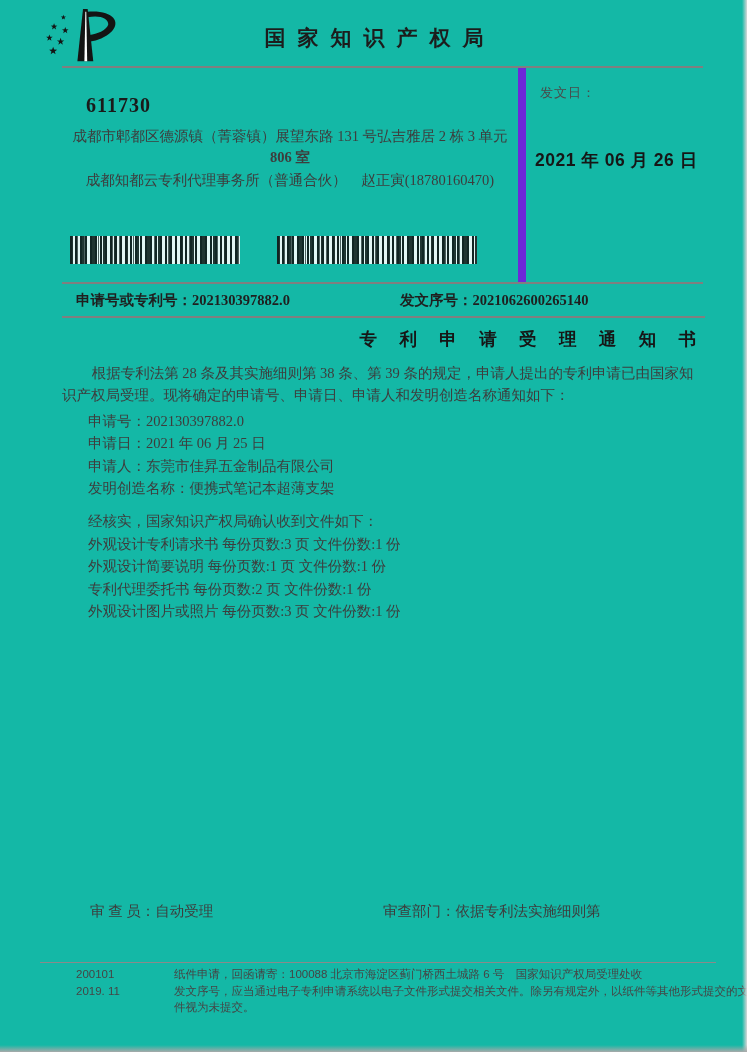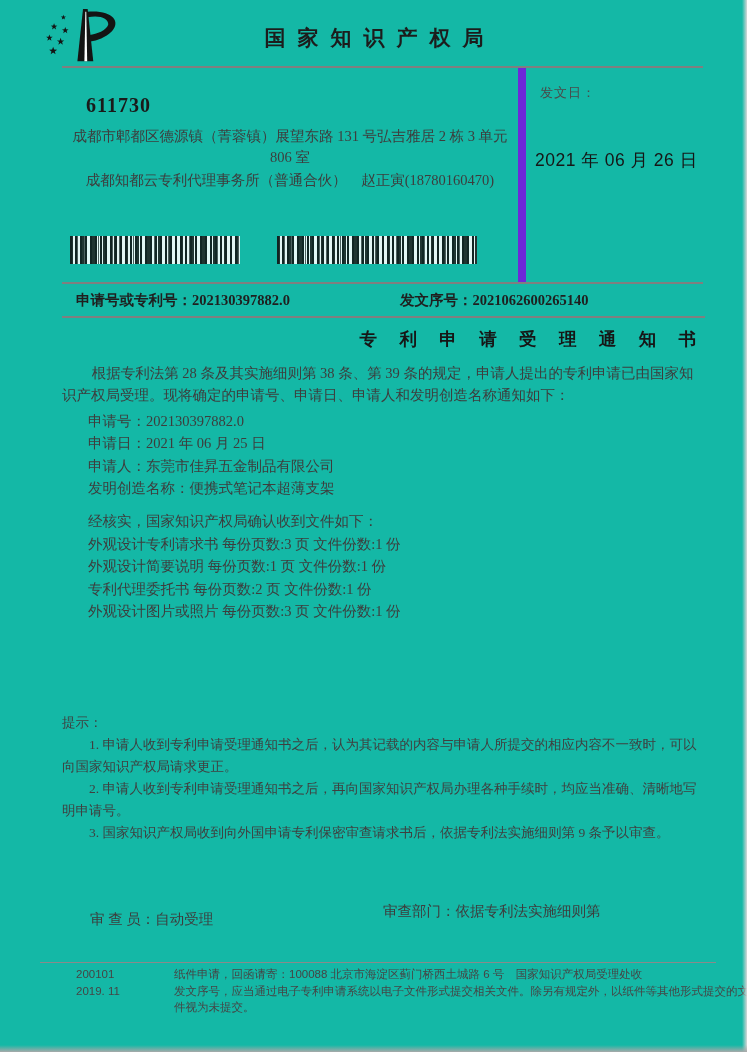--- a/index.html
+++ b/index.html
@@ -14,37 +14,37 @@
     font-size:21px;font-weight:bold;letter-spacing:12px;color:#1c1c1c;white-space:nowrap;
   }
   
   .head-box{
     position:absolute;top:66px;left:62px;width:641px;height:218px;box-sizing:border-box;
     border-top:2px solid #7f7f7f;border-bottom:2px solid #7f7f7f;display:flex;
   }
   .addr-col{position:relative;width:456px;box-sizing:border-box;padding-top:26px;}
   .postal{margin-left:24px;font-size:20px;font-weight:bold;color:#1a1a1a;letter-spacing:1px;}
   .addr-line{ text-align:center;font-size:14.5px;line-height:21px;color:#3d3d3d;margin-top:9px;}
-  .addr-line2{text-align:center;font-size:14.5px;line-height:21px;color:#3d3d3d;}
+  .addr-line2{text-align:center;font-size:14.5px;line-height:21px;color:#3d3d3d;font-weight:bold;}
   .recipient{ text-align:center;font-size:14.5px;line-height:21px;color:#3d3d3d;margin-top:2px;}
   .barcode-row{position:absolute;top:168px;left:8px;display:flex;}
   .barcode{
     height:28px;opacity:.88;background-color:#fff;
     background-image:
       repeating-linear-gradient(90deg,#111 0 2px,rgba(0,0,0,0) 2px 5px),
       repeating-linear-gradient(90deg,#222 0 3px,rgba(0,0,0,0) 3px 11px),
       repeating-linear-gradient(90deg,#555 0 1px,rgba(0,0,0,0) 1px 7px),
       repeating-linear-gradient(90deg,rgba(255,255,255,.55) 0 1px,rgba(0,0,0,0) 1px 13px);
   }
   .barcode.left{width:170px;}
   .barcode.right{width:200px;margin-left:37px;}
   .date-col{position:relative;flex:1;border-left:8px solid #6d28d9;box-sizing:border-box;padding:16px 0 0 14px;}
   .date-label{font-size:13px;color:#4a4a4a;letter-spacing:1px;}
   .date-value{
-    position:absolute;top:80px;left:9px;font-size:17.5px;font-weight:normal;color:#161616;
+    position:absolute;top:80px;left:9px;font-size:17.5px;font-weight:bold;color:#161616;
     font-family:"Liberation Sans","DejaVu Sans",sans-serif;letter-spacing:.5px;white-space:nowrap;
   }
   
   .meta-row{
     position:absolute;top:284px;left:62px;width:643px;height:34px;box-sizing:border-box;
     border-bottom:2px solid #7f7f7f;font-size:14.5px;font-weight:bold;color:#1f1f1f;
   }
   .meta-left{position:absolute;left:14px;top:7px;white-space:nowrap;}
   .meta-right{position:absolute;left:338px;top:7px;white-space:nowrap;}
   
@@ -59,21 +59,21 @@
   .fields{margin-top:3px;}
   .field-row{margin-left:26px;white-space:nowrap;}
   .confirm-line{margin-left:26px;margin-top:11px;white-space:nowrap;}
   .doc-line{margin-left:26px;white-space:nowrap;}
   
   .hints{position:absolute;top:712px;left:62px;width:644px;font-size:13.5px;line-height:22px;color:#3f3f3f;}
   .hints p{margin:0;text-indent:2em;}
   .hints .hints-label{text-indent:0;}
   
   .signoff{position:absolute;top:902px;left:62px;width:644px;font-size:14.5px;color:#3d3d3d;height:24px;}
-  .examiner{position:absolute;left:28px;top:8px;white-space:nowrap;}
+  .examiner{position:absolute;left:28px;top:0;white-space:nowrap;}
   .department{position:absolute;left:321px;top:0;white-space:nowrap;}
   
   .footer-rule{position:absolute;top:962px;left:40px;width:676px;border-top:1.5px solid #8a8a8a;}
   .footer{
     position:absolute;top:966px;left:40px;width:700px;display:flex;
     font-family:"Liberation Sans","DejaVu Sans",sans-serif;font-size:11.5px;line-height:16.5px;color:#454545;
   }
   .form-col{width:52px;margin-left:36px;flex:none;}
   .footer-text{width:586px;margin-left:46px;flex:none;}
   .footer-text p{margin:0;}
@@ -140,26 +140,20 @@
       <div class="field-row"><span>申请人：</span><span>东莞市佳昇五金制品有限公司</span></div>
       <div class="field-row"><span>发明创造名称：</span><span>便携式笔记本超薄支架</span></div>
     </div>
     <div class="confirm-line">经核实，国家知识产权局确认收到文件如下：</div>
     <div class="doc-line">外观设计专利请求书 每份页数:3 页  文件份数:1 份</div>
     <div class="doc-line">外观设计简要说明 每份页数:1 页  文件份数:1 份</div>
     <div class="doc-line">专利代理委托书 每份页数:2 页  文件份数:1 份</div>
     <div class="doc-line">外观设计图片或照片 每份页数:3 页  文件份数:1 份</div>
   </div>
 
-  <div class="hints">
-    <p class="hints-label">提示：</p>
-    <p>1. 申请人收到专利申请受理通知书之后，认为其记载的内容与申请人所提交的相应内容不一致时，可以向国家知识产权局请求更正。</p>
-    <p>2. 申请人收到专利申请受理通知书之后，再向国家知识产权局办理各种手续时，均应当准确、清晰地写明申请号。</p>
-    <p>3. 国家知识产权局收到向外国申请专利保密审查请求书后，依据专利法实施细则第 9 条予以审查。</p>
-  </div>
 
   <div class="signoff">
     <span class="examiner"><span>审 查 员：</span><span>自动受理</span></span>
     <span class="department"><span>审查部门：</span><span>依据专利法实施细则第</span></span>
   </div>
 
   <div class="footer-rule"></div>
   <div class="footer">
     <div class="form-col">
       <div>200101</div>

